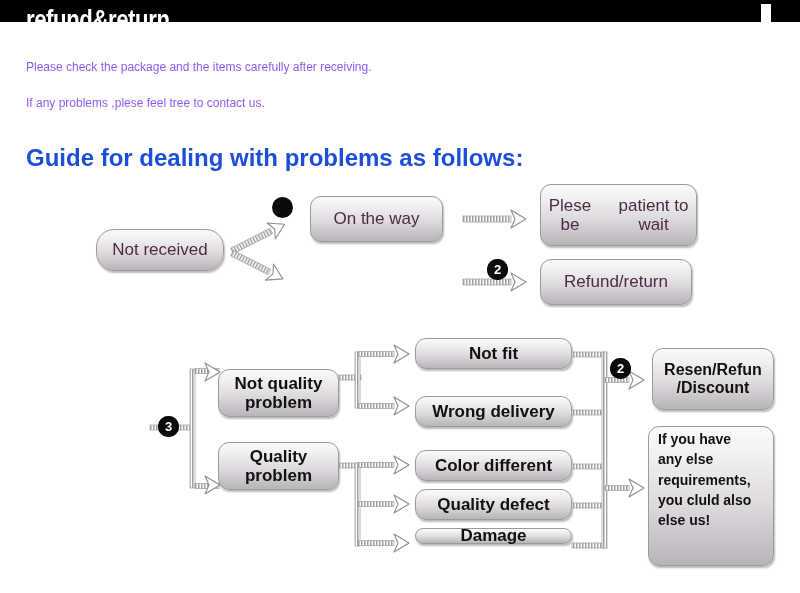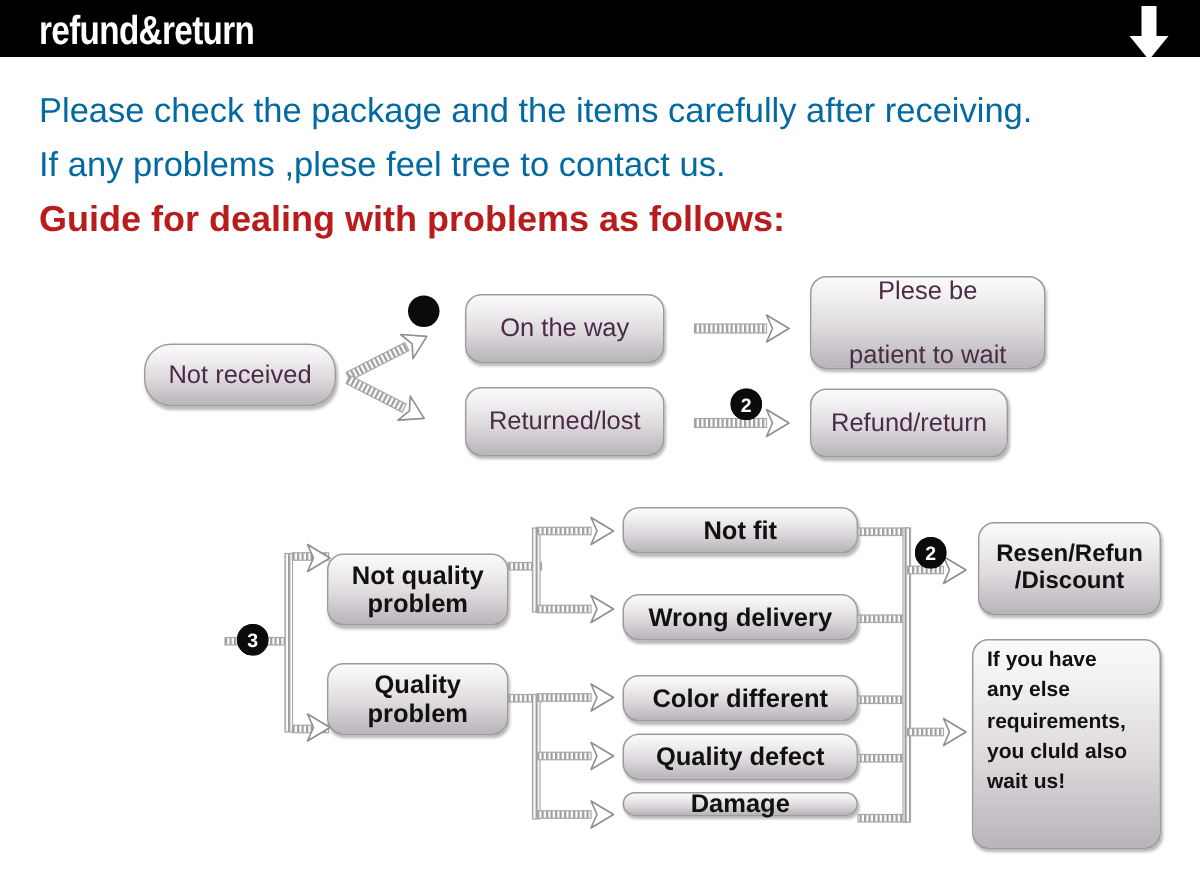--- a/index.html
+++ b/index.html
@@ -13,21 +13,21 @@
     height: 593px;
     background: #ffffff;
     font-family: "Liberation Sans", sans-serif;
     overflow: hidden;
   }
 
   
   .header-bar {
     position: absolute;
     left: 0; top: 0;
-    width: 800px; height: 38px;
+    width: 800px; height: 22px;
     background: #000000;
     text-decoration: underline;
   }
   .header-title {
     position: absolute;
     left: 26px; top: 5px;
     font-family: "Liberation Sans", sans-serif;
     font-size: 27px;
     font-weight: bold;
     color: #ffffff;
@@ -38,32 +38,32 @@
   }
   .header-arrow {
     position: absolute;
     left: 748px; top: 2px;
     width: 36px; height: 40px;
   }
 
   
   .intro-line {
     position: absolute;
-    font-size: 23px;
-    color: #0369a1;
+    font-size: 12px;
+    color: #8b5cf6;
     white-space: nowrap;
   }
   .intro-1 { left: 26px; top: 60px; }
   .intro-2 { left: 26px; top: 96px; }
   .guide-head {
     position: absolute;
-    left: 26px; top: 133px;
+    left: 26px; top: 144px;
     font-size: 24px;
     font-weight: bold;
-    color: #b91c1c;
+    color: #1d4ed8;
     white-space: nowrap;
   }
 
   
   .node {
     position: absolute;
     box-sizing: border-box;
     display: flex;
     align-items: center;
     justify-content: center;
@@ -211,30 +211,27 @@
   </svg>
 
   <div class="node" style="left:96px; top:229px; width:128px; height:42px;border-radius:18px;">
     <span>Not received</span>
   </div>
 
   <div class="node" style="left:310px; top:196px; width:133px; height:46px;">
     <span>On the way</span>
   </div>
 
-  <div class="node" style="left:310px; top:258px; width:133px; height:46px;">
-    <span>Returned/lost</span>
-  </div>
-
-  <div class="node" style="left:540px; top:184px; width:157px; height:62px; flex-direction:column;gap:24px;">
+
+  <div class="node" style="left:540px; top:184px; width:157px; height:62px; flex-direction:row;gap:24px;">
     <span>Plese be</span>
     <span>patient to wait</span>
   </div>
 
-  <div class="node" style="left:540px; top:259px; width:132px; height:46px;">
+  <div class="node" style="left:540px; top:259px; width:152px; height:46px;">
     <span>Refund/return</span>
   </div>
 
   <div class="badge" style="left:272px; top:197px; font-size:0;">❶</div>
 
   <div class="badge" style="left:487px; top:259px; font-size:0;">
     <svg viewBox="0 0 21 21" width="21" height="21">
       <circle cx="10.5" cy="10.5" r="10.5" fill="#0b0b0b"></circle>
       <text x="10.5" y="15.4" text-anchor="middle" font-family="Liberation Sans, sans-serif" font-size="13" font-weight="bold" fill="#ffffff">2</text>
     </svg>
@@ -288,16 +285,16 @@
   <div class="node dark-text" style="left:652px; top:348px; width:122px; height:62px; flex-direction:column; font-size:16px;">
     <span>Resen/Refun</span>
     <span>/Discount</span>
   </div>
 
   <div class="node dark-text left-text" style="left:648px; top:426px; width:126px; height:140px; flex-direction:column; align-items:flex-start; font-size:14px; line-height:1.45;">
     <span>If you have</span>
     <span>any else</span>
     <span>requirements,</span>
     <span>you cluld also</span>
-    <span>wait us!</span>
+    <span>else us!</span>
   </div>
 
 </div>
 
 </body></html>

